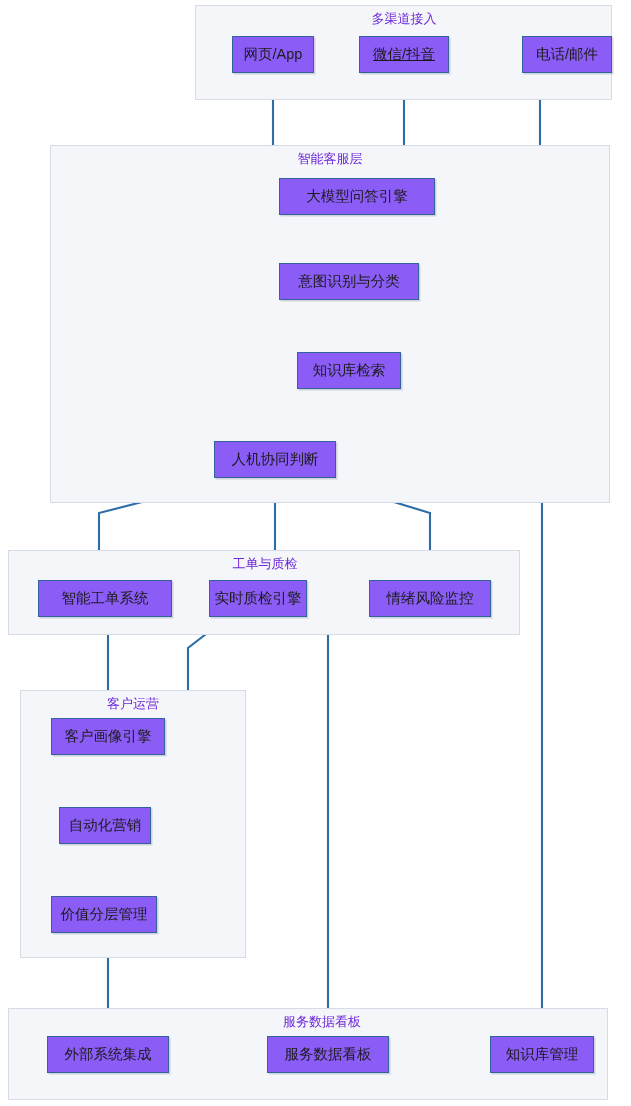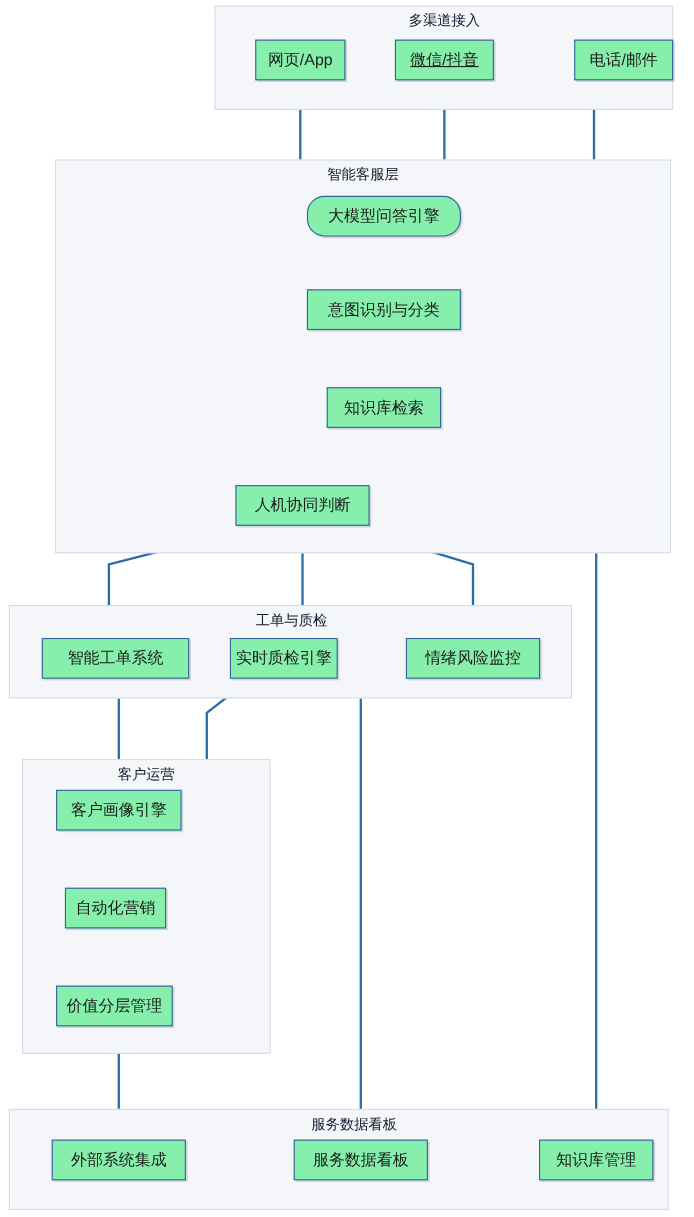--- a/index.html
+++ b/index.html
@@ -1,22 +1,22 @@
 <!DOCTYPE html>
 <html><head>
 <meta charset="utf-8">
 <style>
   html,body{margin:0;padding:0;background:#ffffff;}
   body{font-family:"Liberation Sans","DejaVu Sans",sans-serif;}
   #canvas{position:relative;width:631px;height:1106px;background:#ffffff;overflow:hidden;}
   svg#wires{position:absolute;left:0;top:0;width:631px;height:1106px;}
   .cluster{position:absolute;background:#F4F6FA;border:1px solid #D6DCE7;box-sizing:border-box;}
-  .cluster-label{position:absolute;font-size:13px;color:#0f172a;white-space:nowrap;
+  .cluster-label{position:absolute;font-size:13px;color:#6d28d9;white-space:nowrap;
                  transform:translateX(-50%);z-index:6;text-align:center;}
-  .node{position:absolute;background:#86efac;border:1.3px solid #32639B;box-sizing:border-box;
+  .node{position:absolute;background:#8b5cf6;border:1.3px solid #32639B;box-sizing:border-box;
         display:flex;align-items:center;justify-content:center;font-size:14.5px;color:#1b1b1b;
         box-shadow:1.5px 1.5px 0 rgba(120,130,150,.30);z-index:8;white-space:nowrap;}
 </style>
 </head>
 <body>
 
 <div id="canvas">
 
   <svg id="wires" viewBox="0 0 631 1106" xmlns="http://www.w3.org/2000/svg">
     <defs>
@@ -52,21 +52,21 @@
 
   <div class="cluster-label" style="left:404px;top:10px;">多渠道接入</div>
   <div class="cluster-label" style="left:330px;top:150px;">智能客服层</div>
   <div class="cluster-label" style="left:265px;top:555px;">工单与质检</div>
   <div class="cluster-label" style="left:133px;top:695px;">客户运营</div>
   <div class="cluster-label" style="left:322px;top:1013px;">服务数据看板</div>
 
   <div class="node" style="left:232px;top:36px;width:82px;height:37px;">网页/App</div>
   <div class="node" style="left:359px;top:36px;width:90px;height:37px;text-decoration:underline;">微信/抖音</div>
   <div class="node" style="left:522px;top:36px;width:90px;height:37px;">电话/邮件</div>
-  <div class="node" style="left:279px;top:178px;width:140px;height:37px;border-radius:16px;">大模型问答引擎</div>
+  <div class="node" style="left:279px;top:178px;width:156px;height:37px;">大模型问答引擎</div>
   <div class="node" style="left:279px;top:263px;width:140px;height:37px;">意图识别与分类</div>
   <div class="node" style="left:297px;top:352px;width:104px;height:37px;">知识库检索</div>
   <div class="node" style="left:214px;top:441px;width:122px;height:37px;">人机协同判断</div>
   <div class="node" style="left:38px;top:580px;width:134px;height:37px;">智能工单系统</div>
   <div class="node" style="left:209px;top:580px;width:98px;height:37px;">实时质检引擎</div>
   <div class="node" style="left:369px;top:580px;width:122px;height:37px;">情绪风险监控</div>
   <div class="node" style="left:51px;top:718px;width:114px;height:37px;">客户画像引擎</div>
   <div class="node" style="left:59px;top:807px;width:92px;height:37px;">自动化营销</div>
   <div class="node" style="left:51px;top:896px;width:106px;height:37px;">价值分层管理</div>
   <div class="node" style="left:47px;top:1036px;width:122px;height:37px;">外部系统集成</div>

